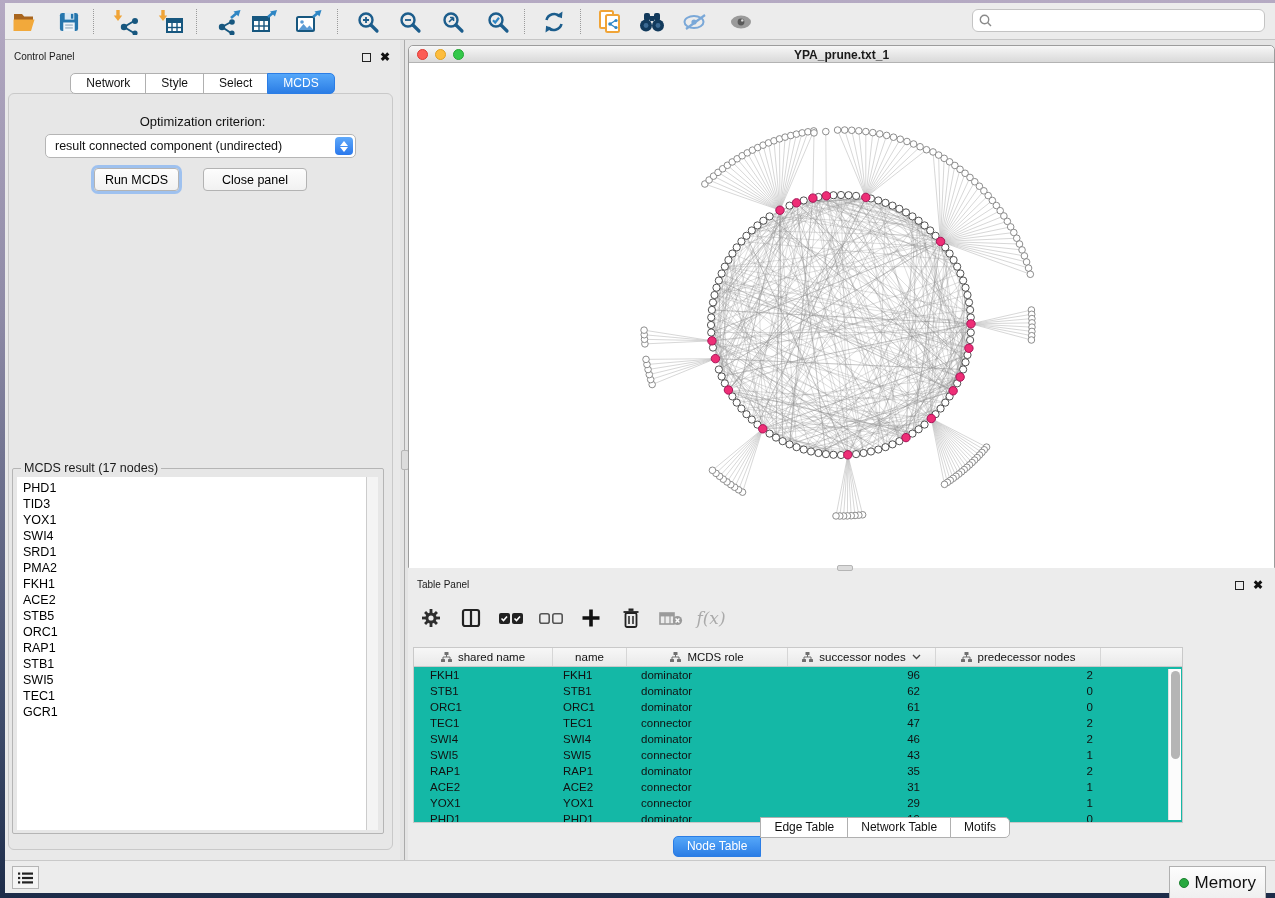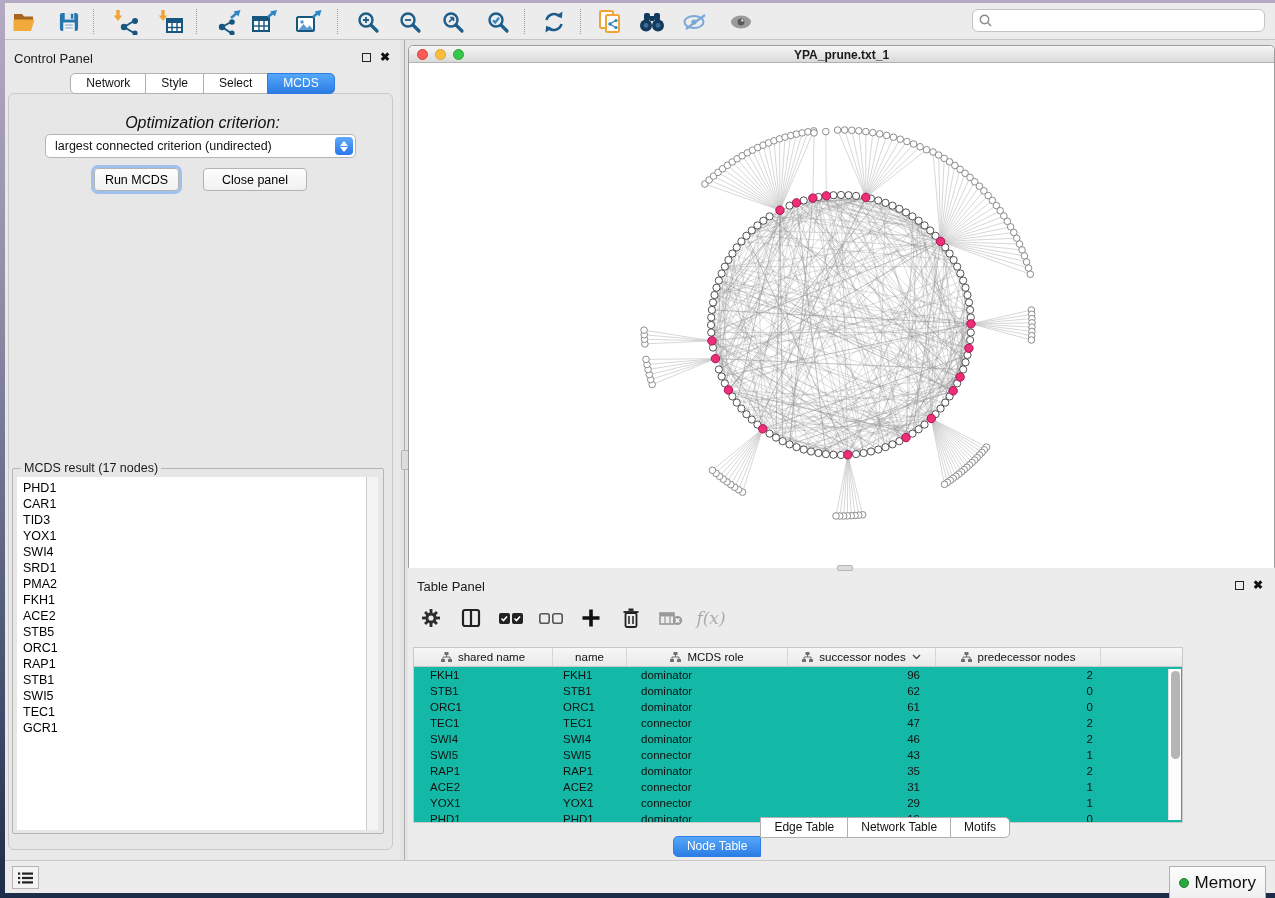--- a/index.html
+++ b/index.html
@@ -14,32 +14,32 @@
     background:#ececec; border-bottom:1px solid #c6c6c6; }
   .tbtn { position:absolute; top:5px; width:30px; height:27px; display:flex;
     align-items:center; justify-content:center; cursor:default; }
   .tsep { position:absolute; top:6px; width:0; height:25px; border-left:1px dotted #9a9a9a; }
   .search { position:absolute; right:10px; top:6px; width:293px; height:23px; background:#fff;
     border:1px solid #c4c4c4; border-radius:6px; display:flex; align-items:center; padding:0 6px; }
   .search input { border:none; outline:none; flex:1; font:12px "Liberation Sans",sans-serif; background:transparent; }
 
   
   .control-panel { position:absolute; left:0; top:37px; width:395px; height:823px; background:#e9e9e9; }
-  .panel-title { position:absolute; left:9px; top:11px; font-size:13px; color:#1a1a1a; }
+  .panel-title { position:absolute; left:9px; top:11px; font-size:10px; color:#1a1a1a; }
   .float-ic { position:absolute; width:9px; height:9px; border:1.6px solid #222; top:13px; }
   .close-ic { position:absolute; top:10px; font-weight:bold; font-size:12px; color:#111; cursor:default; }
   .cp-tabs { position:absolute; left:0; top:33px; width:100%; display:flex; justify-content:center; z-index:3; }
   .cp-tab { height:21px; line-height:19px; padding:0 15px; background:#fff; border:1px solid #b0b0b0;
     margin-left:-1px; font-size:12px; color:#111; }
   .cp-tab:first-child { border-radius:5px 0 0 5px; margin-left:0;text-align:right; }
   .cp-tab:last-child { border-radius:0 5px 5px 0; }
   .cp-tab.sel { background:linear-gradient(180deg,#55a7f9,#2b7de5); border-color:#2b7de5; color:#fff; }
   .cp-box { position:absolute; left:3px; top:53px; width:385px; height:757px; background:#e7e7e7;
     border:1px solid #c9c9c9; border-radius:6px; }
-  .opt-label { position:absolute; left:0; top:74px; width:100%; text-align:center; font-size:16px;font-style:italic; }
+  .opt-label { position:absolute; left:0; top:74px; width:100%; text-align:center; font-size:13px; }
   .dropdown { position:absolute; left:40px; top:94px; width:311px; height:24px; background:#fff;
     border:1px solid #b5b5b5; border-radius:5px; display:flex; align-items:center; padding-left:9px; font-size:12.5px; }
   .stepper { position:absolute; right:2px; top:2px; width:18px; height:18px; border-radius:4px;
     background:linear-gradient(180deg,#5fa9fa,#2a78ec); display:flex; flex-direction:column;
     align-items:center; justify-content:center; gap:1px; }
   .btn { position:absolute; top:128px; height:23px; background:linear-gradient(180deg,#fdfdfd,#f1f1f1);
     border:1px solid #b3b3b3; border-radius:4px; font:12.5px "Liberation Sans",sans-serif; }
   .btn.run { left:89px; width:85px; box-shadow:0 0 0 3px rgba(98,162,245,.55); }
   .btn.closep { left:198px; width:104px; }
   fieldset.mcds { position:absolute; left:7px; top:421px; width:372px; height:373px;
@@ -281,38 +281,37 @@
     <span class="close-ic" style="right:10px">✖</span>
     <div class="cp-tabs" id="cpTabs">
           <span class="cp-tab">Network</span>
           <span class="cp-tab">Style</span>
           <span class="cp-tab">Select</span>
           <span class="cp-tab sel">MCDS</span>
         </div>
     <div class="cp-box"></div>
     <div class="opt-label">Optimization criterion:</div>
     <div class="dropdown">
-      <span>largest connected criterion (undirected)</span>
+      <span>result connected component (undirected)</span>
       <span class="stepper">
         <svg width="8" height="5" viewBox="0 0 8 5">
               <path d="M4 0L8 5H0z" fill="#fff"></path>
             </svg>
         <svg width="8" height="5" viewBox="0 0 8 5">
               <path d="M4 5L0 0h8z" fill="#fff"></path>
             </svg>
       </span>
     </div>
     <button class="btn run">Run MCDS</button>
     <button class="btn closep">Close panel</button>
     <fieldset class="mcds">
       <legend>MCDS result (17 nodes)</legend>
       <div class="vscroll-track"></div>
       <div class="result-list" id="resultList">
             <div class="result-item">PHD1</div>
-            <div class="result-item">CAR1</div>
             <div class="result-item">TID3</div>
             <div class="result-item">YOX1</div>
             <div class="result-item">SWI4</div>
             <div class="result-item">SRD1</div>
             <div class="result-item">PMA2</div>
             <div class="result-item">FKH1</div>
             <div class="result-item">ACE2</div>
             <div class="result-item">STB5</div>
             <div class="result-item">ORC1</div>
             <div class="result-item">RAP1</div>

